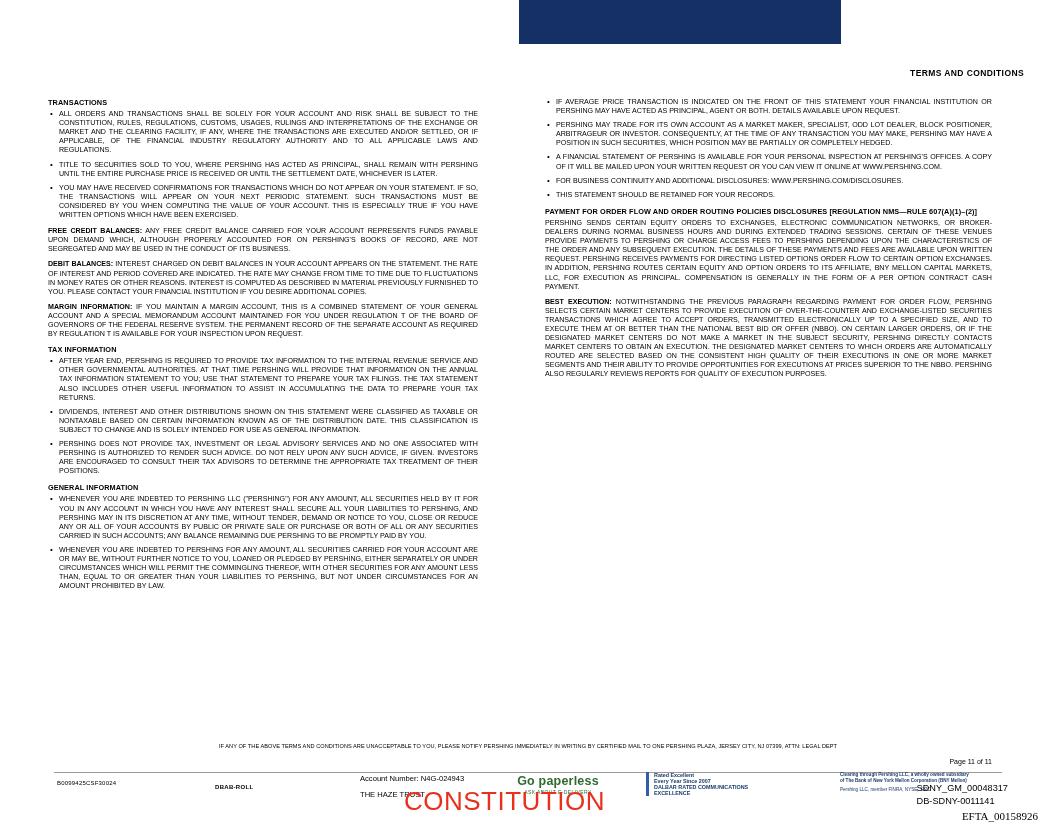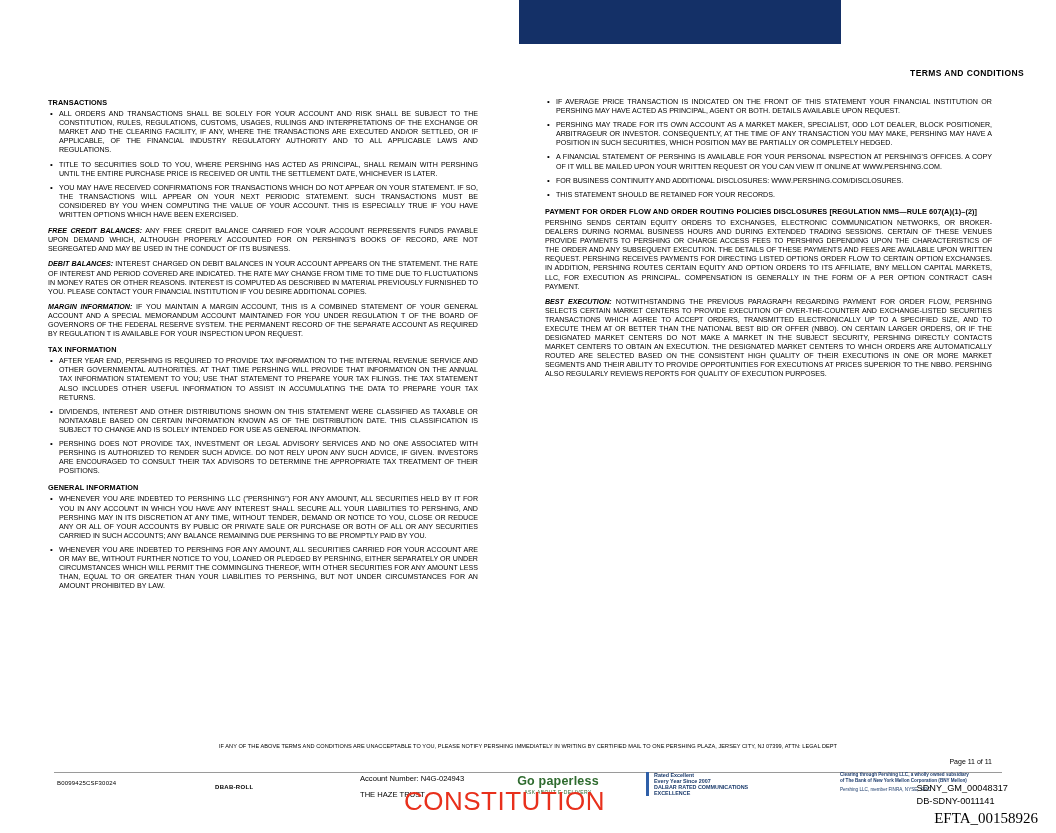--- a/index.html
+++ b/index.html
@@ -37,21 +37,21 @@
 
   ul.bullets { list-style:none; margin:0 0 7px 0; padding:0; }
   ul.bullets > li {
     position:relative; padding-left:11px; margin-bottom:5px;
     text-align:justify;
   }
   ul.bullets > li:before {
     content:"\2022"; position:absolute; left:2px; top:-1px; font-size:8px;
   }
   p.para { margin:0 0 6px 0; text-align:justify; }
-  p.para .lead { font-weight:bold;font-style:italic; }
+  p.para .lead { font-weight:bold; }
 
   .footer-note {
     position:absolute; left:0; top:743px; width:1056px;
     text-align:center; font-size:5.6px; letter-spacing:.05px;
   }
   .page-num {
     position:absolute; right:64px; top:758px; font-size:7px;
   }
 
   .footer-rule {
@@ -102,21 +102,21 @@
   }
   .conf-legend {
     position:absolute; left:46px; top:800px;
     font-size:12.5px; letter-spacing:.1px;
   }
   .bates-block {
     position:absolute; right:48px; top:782px; text-align:left;
     font-size:9.2px; line-height:13px; font-family:"Liberation Sans", sans-serif;
   }
   .efta {
-    position:absolute; right:18px; top:810px; font-size:15px;
+    position:absolute; right:18px; top:810px; font-size:11px;
     font-family:"Liberation Serif", serif;
   }
 </style>
 </head>
 <body>
 
 <div class="page">
 
   <div class="top-band"></div>
 

